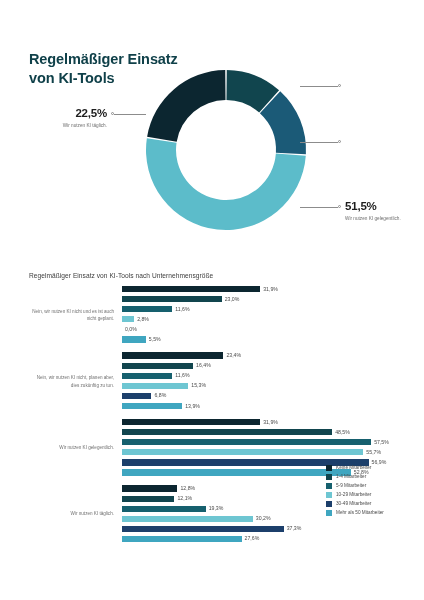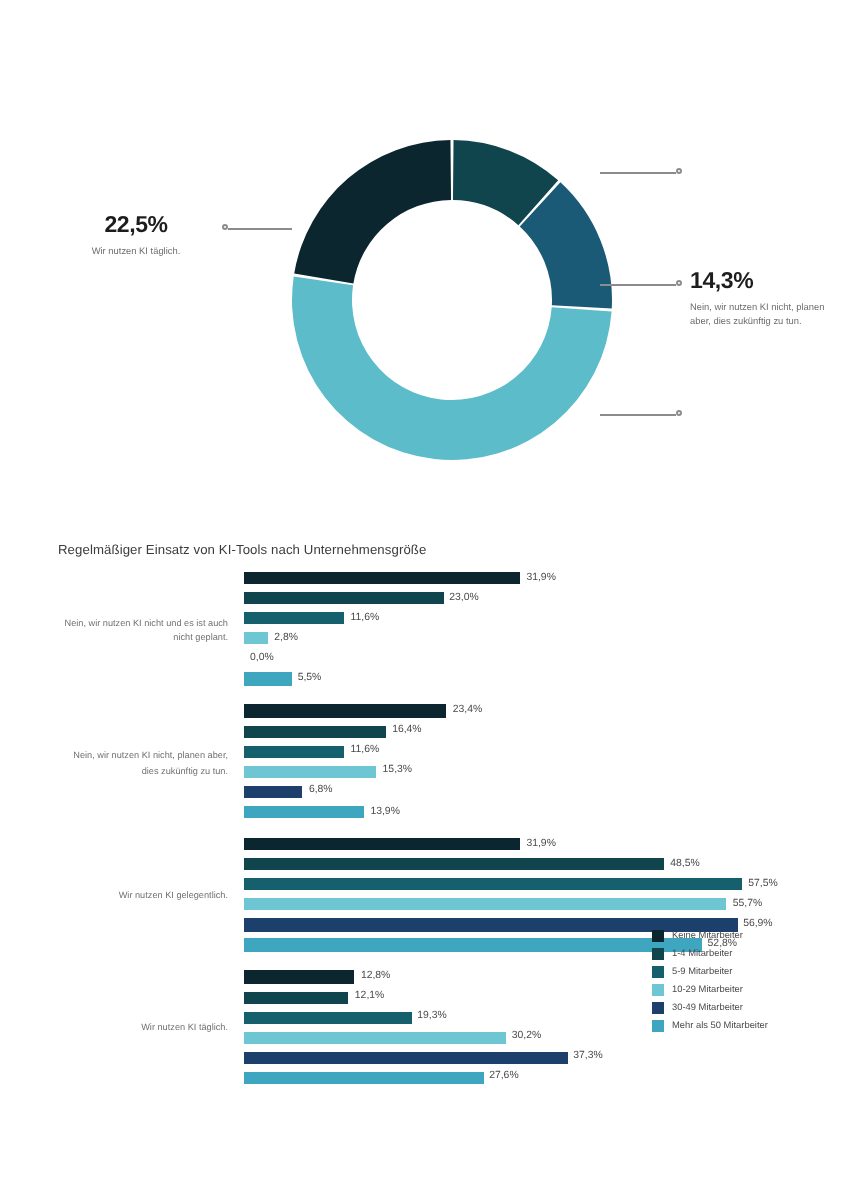--- a/index.html
+++ b/index.html
@@ -20,21 +20,21 @@
   }
 
   
   .donut-wrap { position: absolute; left: 144px; top: 68px; width: 164px; height: 164px; }
   .donut-wrap svg { display:block; }
 
   
   .callout { position: absolute; }
   .callout .pct { font-size: 11.5px; font-weight: bold; color: #1d1d1d; letter-spacing: -0.2px; }
   .callout .desc { font-size: 4.7px; line-height: 1.62; color: #6d6d6d; margin-top: 2.5px; }
-  .callout.left { text-align: center; }
+  .callout.left { text-align: right; }
 
   .leader { position: absolute; height: 1px; background: #8c8c8c; }
   .leader-dot { position: absolute; width: 3px; height: 3px; border-radius: 50%;
                 border: 1px solid #8c8c8c; background: #fff; }
 
   
   .bar-title {
     position: absolute; left: 29px; top: 272px;
     font-size: 6.6px; color: #3c3c3c; letter-spacing: 0.05px;
   }
@@ -58,20 +58,21 @@
   .legend { position: absolute; left: 326px; top: 463px; }
   .legend-row { display: flex; align-items: center; height: 9px; }
   .legend-swatch { width: 6px; height: 6px; margin-right: 4px; flex: none; }
   .legend-text { font-size: 4.7px; color: #4a4a4a; white-space: nowrap; }
 </style>
 </head>
 <body>
 
 <div class="page">
 
+  <div class="title" id="main-title">Regelmäßiger Einsatz<br>von KI-Tools</div>
 
   <div class="donut-wrap">
     <svg width="164" height="164" viewBox="0 0 164 164" id="donut-svg">
         <path d="M 82.76793307699201 2.003685842476088 A 80 80 0 0 1 135.08276603967875 22.148350485749106
        L 115.17672877479922 44.59271905359319 A 50 50 0 0 0 82.47995817312 32.00230365154755 Z" fill="#11454e"></path>
         <path d="M 136.22198212342425 23.178433762717106 A 80 80 0 0 1 161.8866786218219 86.2565923898989
        L 131.92917413863867 84.66037024368681 A 50 50 0 0 0 115.88873882714017 45.23652110169819 Z" fill="#1b5a77"></path>
         <path d="M 161.79024078808575 87.78942786286329 A 80 80 0 1 1 2.8684420159419233 70.24429793607989
        L 32.54277625996371 74.65268621004994 A 50 50 0 1 0 131.8689004925536 85.61839241428956 Z" fill="#5cbcca"></path>
         <path d="M 3.1087044161138238 68.72734084307513 A 80 80 0 0 1 81.23206692300795 2.003685842476088
@@ -82,27 +83,27 @@
   <div class="callout left" style="left:29px; top:107px; width:78px;">
     <div class="pct">22,5%</div>
     <div class="desc">Wir nutzen KI täglich.</div>
   </div>
   <div class="leader" style="left:114px; top:114px; width:32px;"></div>
   <div class="leader-dot" style="left:111px; top:112px;"></div>
 
   <div class="leader" style="left:300px; top:86px; width:38px;"></div>
   <div class="leader-dot" style="left:338px; top:84px;"></div>
 
-  <div class="callout" style="left:345px; top:135px; width:74px;">
-    <div class="pct">14,3%</div>
-    <div class="desc">Nein, wir nutzen KI nicht, planen aber, dies zukünftig zu tun.</div>
-  </div>
   <div class="leader" style="left:300px; top:142px; width:38px;"></div>
   <div class="leader-dot" style="left:338px; top:140px;"></div>
 
+  <div class="callout" style="left:345px; top:200px; width:74px;">
+    <div class="pct">51,5%</div>
+    <div class="desc">Wir nutzen KI gelegentlich.</div>
+  </div>
   <div class="leader" style="left:300px; top:207px; width:38px;"></div>
   <div class="leader-dot" style="left:338px; top:205px;"></div>
 
   <div class="bar-title">Regelmäßiger Einsatz von KI-Tools nach Unternehmensgröße</div>
   <div class="chart" id="bars">
       <div class="group">
         <div class="group-label" style="top: 21.5px;">Nein, wir nutzen KI nicht und es ist auch nicht geplant.</div>
         <div class="rows">
           <div class="row">
             <div class="bar" style="width: 138.233px; background: rgb(12, 38, 48);"></div>

